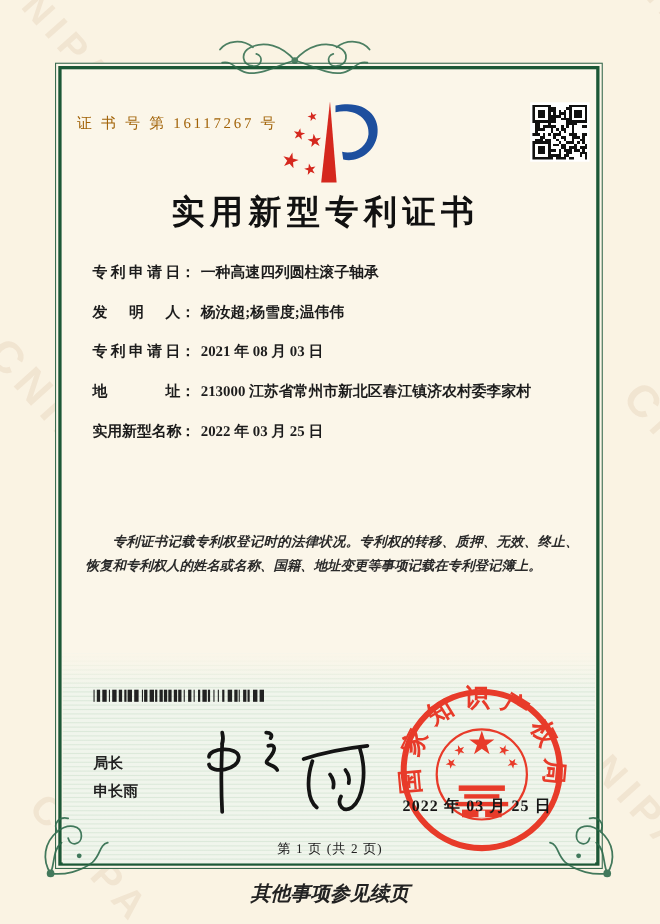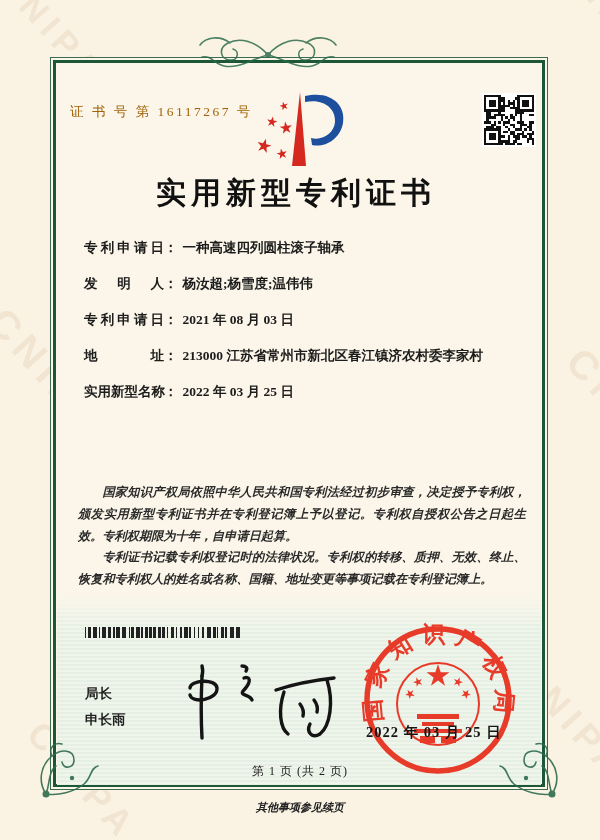--- a/index.html
+++ b/index.html
@@ -70,21 +70,21 @@
   .sealdate{
     position:absolute;left:366px;top:723px;font-size:14.5px;font-weight:600;
     letter-spacing:1px;color:#161616;white-space:nowrap;
   }
   .pageinfo{
     position:absolute;left:0;top:763px;width:600px;text-align:center;
     font-size:12px;letter-spacing:1px;color:#222;
   }
   .contnote{
     position:absolute;left:0;top:800px;width:600px;text-align:center;
-    font-size:11px;font-style:italic;font-weight:600;color:#222;
+    font-size:18px;font-style:italic;font-weight:600;color:#222;
   }
   .orn{position:absolute;pointer-events:none;}
 </style>
 </head>
 <body>
 
 <span class="wm" style="left:-18px;top:8px;font-size:34px;">CNIPA</span>
 <span class="wm" style="left:540px;top:-12px;font-size:34px;">CNIPA</span>
 <span class="wm" style="left:165px;top:100px;font-size:30px;">CNIPA</span>
 <span class="wm" style="left:375px;top:245px;font-size:34px;">CNIPA</span>
@@ -403,21 +403,20 @@
   </div>
   <div class="frow">
     <span class="flabel">地址</span><span>：</span><span class="fvalue">213000 江苏省常州市新北区春江镇济农村委李家村</span>
   </div>
   <div class="frow">
     <span class="flabel">实用新型名称</span><span>：</span><span class="fvalue">2022 年 03 月 25 日</span>
   </div>
 </div>
 
 <div class="legal">
-  <p>国家知识产权局依照中华人民共和国专利法经过初步审查，决定授予专利权，颁发实用新型专利证书并在专利登记簿上予以登记。专利权自授权公告之日起生效。专利权期限为十年，自申请日起算。</p>
   <p>专利证书记载专利权登记时的法律状况。专利权的转移、质押、无效、终止、恢复和专利权人的姓名或名称、国籍、地址变更等事项记载在专利登记簿上。</p>
 </div>
 
 <div class="barcode" id="barcode">
     <div style="flex: 1 0 0px;"></div>
     <div class="gap" style="flex: 1 0 0px;"></div>
     <div style="flex: 3 0 0px;"></div>
     <div class="gap" style="flex: 1 0 0px;"></div>
     <div style="flex: 3 0 0px;"></div>
     <div class="gap" style="flex: 2 0 0px;"></div>

